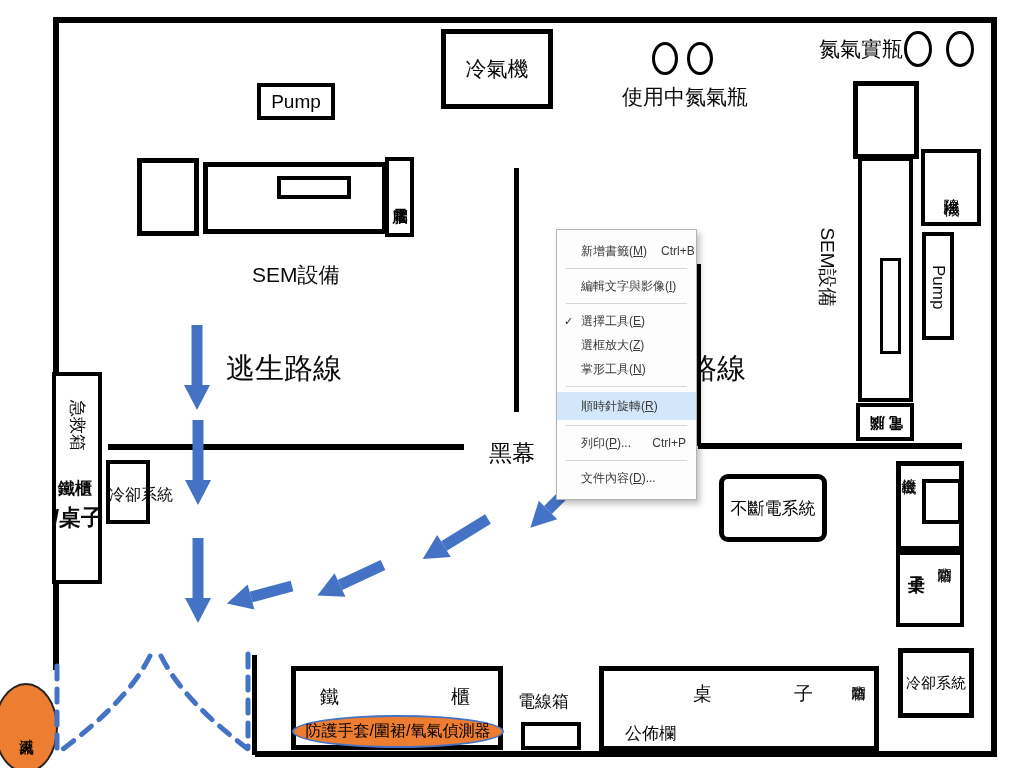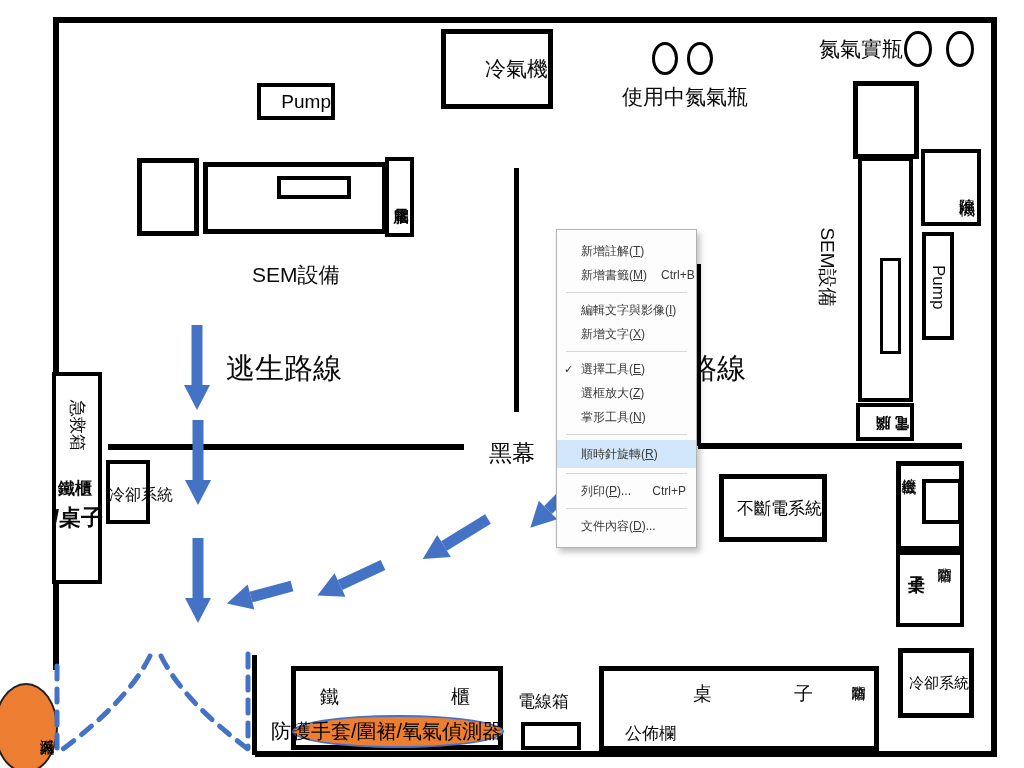--- a/index.html
+++ b/index.html
@@ -3,21 +3,21 @@
 <meta charset="utf-8">
 <style>
   html,body{margin:0;padding:0;background:#ffffff;}
   .stage{position:relative;width:1024px;height:768px;background:#ffffff;overflow:hidden;
          font-family:"Liberation Sans","DejaVu Sans",sans-serif;color:#000;}
   .wall{position:absolute;background:#000;z-index:1;}
   .box{position:absolute;border:4px solid #000;background:#fff;z-index:2;box-sizing:border-box;}
   .b5{border-width:5px;}
   .b3{border-width:3px;}
   .lbl{position:absolute;z-index:3;white-space:nowrap;color:#0a0a0a;}
-  .center{display:flex;align-items:center;justify-content:flex-end;}
+  .center{display:flex;align-items:center;justify-content:center;}
   .vtext{writing-mode:vertical-rl;text-orientation:upright;letter-spacing:1px;}
   .rot90{transform:rotate(90deg);transform-origin:center;}
   .rot180{transform:rotate(180deg);transform-origin:center;}
   .circle{position:absolute;border:3px solid #000;border-radius:50%;background:#fff;z-index:3;}
   .spread{text-align:justify;text-align-last:justify;}
   .ellipse{position:absolute;border-radius:50%;z-index:4;box-sizing:border-box;}
   svg.overlay{position:absolute;left:0;top:0;z-index:10;pointer-events:none;}
   
   .menu{position:absolute;left:556px;top:229px;width:141px;z-index:50;background:#fdfdfd;
         border:1px solid #b3b3b3;box-shadow:3px 4px 6px rgba(0,0,0,0.25);padding:9px 0;
@@ -82,37 +82,37 @@
   <div class="lbl" style="left:630px;top:349px;font-size:29px;z-index:2;">逃生路線</div>
   <div class="lbl" style="left:489px;top:438px;font-size:23px;z-index:2;">黑幕</div>
 
   <div class="box" style="left:52px;top:372px;width:50px;height:212px;"></div>
   <div class="lbl rot90" style="left:50px;top:414px;width:54px;font-size:17px;text-align:center;z-index:3;">急救箱</div>
   <div class="lbl" style="left:58px;top:477px;font-size:17px;font-weight:bold;z-index:3;">鐵櫃</div>
   <div class="lbl" style="left:53px;top:503px;font-size:22px;font-weight:bold;z-index:3;">/桌子</div>
   <div class="box" style="left:106px;top:460px;width:44px;height:64px;"></div>
   <div class="lbl" style="left:109px;top:485px;font-size:16px;z-index:3;">冷卻系統</div>
 
-  <div class="box b5 center" style="left:719px;top:474px;width:108px;height:68px;">
+  <div class="box b5 center" style="left:719px;top:474px;width:108px;height:68px;border-radius:9px;">
     <span style="font-size:17px;">不斷電系統</span>
   </div>
   <div class="box b5" style="left:896px;top:461px;width:68px;height:90px;"></div>
   <div class="lbl vtext" style="left:899px;top:466px;font-size:15px;z-index:3;">鍍金機</div>
   <div class="box" style="left:922px;top:479px;width:40px;height:45px;z-index:3;"></div>
   <div class="box" style="left:896px;top:551px;width:68px;height:76px;"></div>
   <div class="lbl vtext" style="left:905px;top:562px;font-size:17px;font-weight:bold;z-index:3;">桌子</div>
   <div class="lbl vtext" style="left:936px;top:556px;font-size:14px;z-index:3;">防潮箱</div>
   <div class="box b5 center" style="left:898px;top:648px;width:76px;height:70px;">
     <span style="font-size:15px;">冷卻系統</span>
   </div>
 
   <div class="box b5" style="left:291px;top:666px;width:212px;height:84px;"></div>
   <div class="lbl spread" style="left:320px;top:684px;width:150px;font-size:19px;z-index:3;">鐵櫃</div>
   <div class="ellipse center" style="left:292px;top:715px;width:212px;height:33px;background:#ED7D31;border:2px solid #4472C4;">
-    <span style="font-size:20px;white-space:nowrap;">防護手套/圍裙/氧氣偵測器</span>
+    <span style="font-size:16px;white-space:nowrap;">防護手套/圍裙/氧氣偵測器</span>
   </div>
   <div class="lbl" style="left:518px;top:690px;font-size:17px;">電線箱</div>
   <div class="box" style="left:521px;top:722px;width:60px;height:28px;"></div>
   <div class="box b5" style="left:599px;top:666px;width:280px;height:85px;"></div>
   <div class="lbl spread" style="left:693px;top:681px;width:120px;font-size:19px;z-index:3;">桌子</div>
   <div class="lbl" style="left:625px;top:722px;font-size:17px;z-index:3;">公佈欄</div>
   <div class="lbl vtext" style="left:850px;top:674px;font-size:14px;z-index:3;">防潮箱</div>
 
   <div class="ellipse center" style="left:-6px;top:683px;width:64px;height:90px;background:#ED7D31;border:2px solid #222;z-index:6;">
     <span class="vtext" style="font-size:15px;">滅火器</span>
@@ -137,37 +137,27 @@
       <path d="M150,656 C132,692 98,723 59,752"></path>
       <path d="M161,656 C179,692 213,723 252,752"></path>
       <line x1="57" y1="666" x2="57" y2="748"></line>
       <line x1="248" y1="654" x2="248" y2="748"></line>
     </g>
   </svg>
 
   <div class="menu" id="ctx-menu">
       <div class="menu-item">
         <span class="chk"></span>
-        <span class="lab">新增註解(<u>T</u>)</span>
-        <span class="sc"></span>
-      </div>
-      <div class="menu-item">
-        <span class="chk"></span>
         <span class="lab">新增書籤(<u>M</u>)</span>
         <span class="sc">Ctrl+B</span>
       </div>
       <div class="menu-sep"></div>
       <div class="menu-item">
         <span class="chk"></span>
         <span class="lab">編輯文字與影像(<u>I</u>)</span>
-        <span class="sc"></span>
-      </div>
-      <div class="menu-item">
-        <span class="chk"></span>
-        <span class="lab">新增文字(<u>X</u>)</span>
         <span class="sc"></span>
       </div>
       <div class="menu-sep"></div>
       <div class="menu-item">
         <span class="chk">✓</span>
         <span class="lab">選擇工具(<u>E</u>)</span>
         <span class="sc"></span>
       </div>
       <div class="menu-item">
         <span class="chk"></span>

